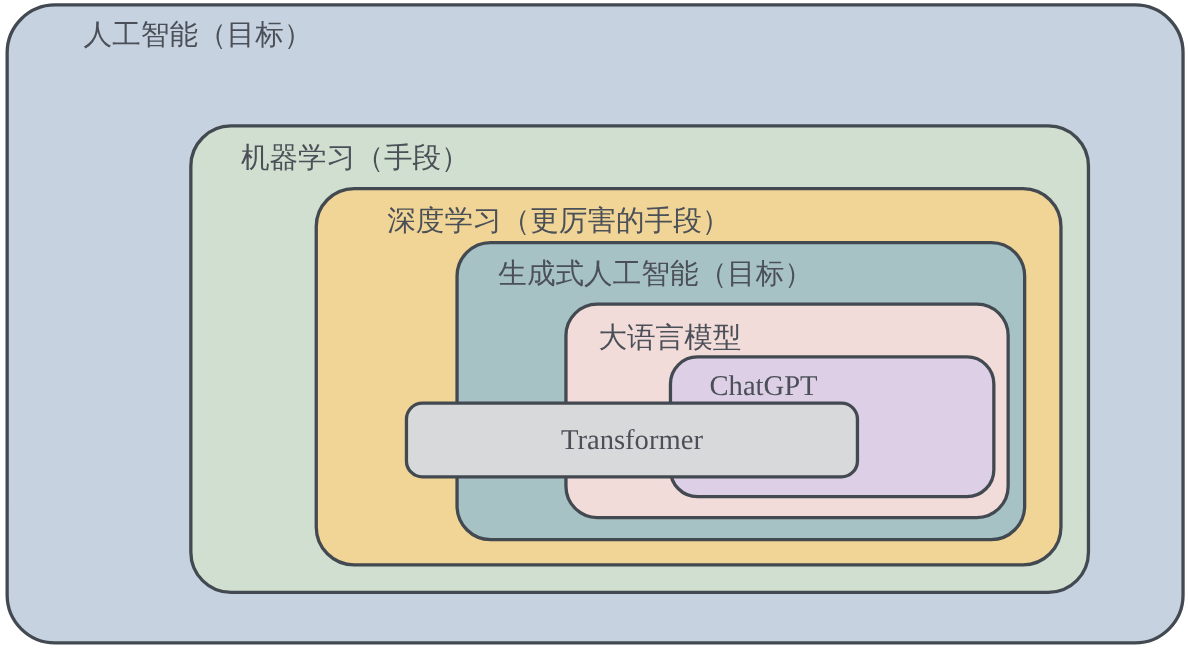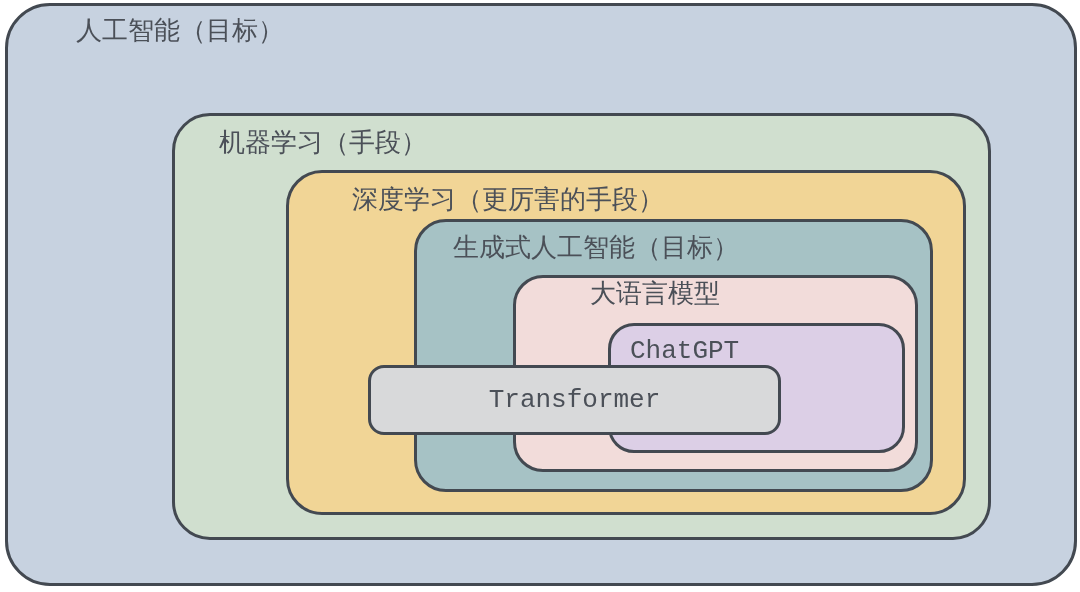--- a/index.html
+++ b/index.html
@@ -5,21 +5,21 @@
   html, body {
     margin: 0;
     padding: 0;
     background: #ffffff;
   }
   .canvas {
     position: relative;
     width: 1080px;
     height: 592px;
     background: #ffffff;
-    font-family: Liberation Mono, monospace;
+    font-family: Liberation Serif, serif;
     overflow: hidden;
   }
   .box {
     position: absolute;
     box-sizing: border-box;
     border: 3.5px solid #434951;
   }
   .label {
     position: absolute;
     color: #4b5058;
@@ -64,30 +64,30 @@
   }
   .box-genai .label { left: 36px; top: 10px; }
 
   
   .box-llm {
     left: 513px; top: 275px;
     width: 405px; height: 197px;
     border-radius: 30px;
     background: #f2dcda;
   }
-  .box-llm .label { left: 28px; top: 0; margin-left: 46px; }
+  .box-llm .label { left: 28px; top: 12px; }
 
   
   .box-chatgpt {
     left: 608px; top: 323px;
     width: 297px; height: 130px;
     border-radius: 26px;
     background: #dccfe6;
   }
-  .box-chatgpt .label { left: 19px; top: 8px; }
+  .box-chatgpt .label { left: 34px; top: 8px; }
 
   
   .box-transformer {
     left: 368px; top: 365px;
     width: 413px; height: 70px;
     border-radius: 16px;
     background: #d8d9da;
     display: flex;
     align-items: center;
     justify-content: center;

